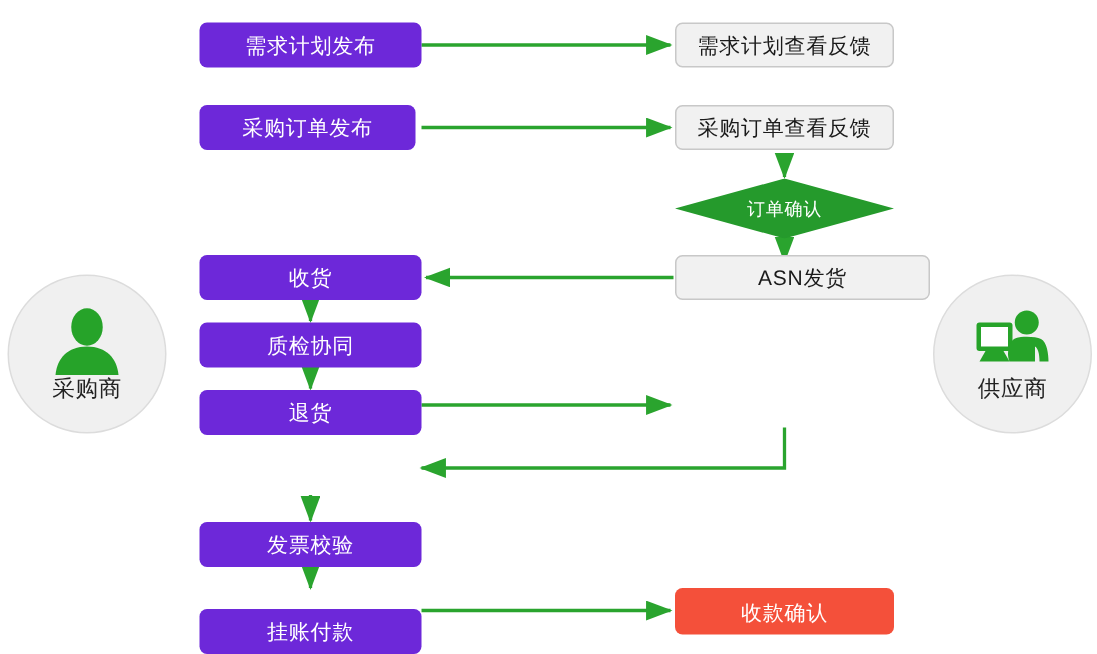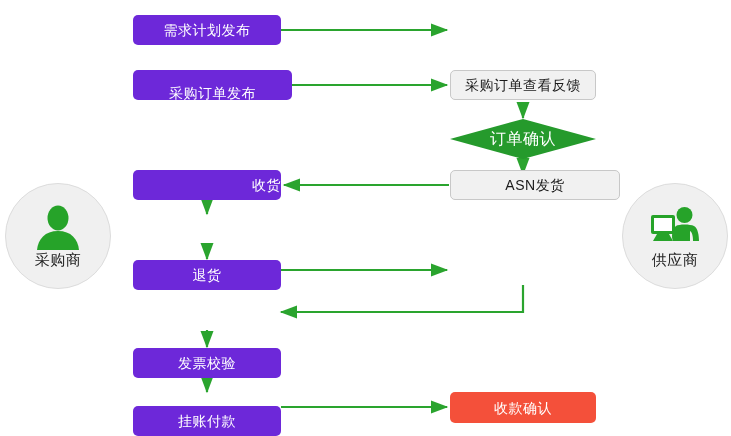--- a/index.html
+++ b/index.html
@@ -55,21 +55,21 @@
   }
   .diamond {
     position: absolute;
     display: flex;
     align-items: center;
     justify-content: center;
   }
   .diamond .dlabel {
     position: relative;
     z-index: 2;
-    font-size: 16px;
+    font-size: 12px;
     letter-spacing: 0.5px;
     white-space: nowrap;
     line-height: 1;
   }
   .diamond svg {
     position: absolute;
     left: 0;
     top: 0;
   }
   .diamond.green-d .dlabel { color: #ffffff; }
@@ -159,42 +159,48 @@
       <ellipse cx="26" cy="13" rx="10.5" ry="12.5" fill="#26a329"></ellipse>
       <path d="M26 26 C13 26 6 34 5 45 L47 45 C46 34 39 26 26 26 Z" fill="#26a329"></path>
     </svg>
     <span class="alabel">采购商</span>
   </div>
 
   <div class="node green" style="left:133px; top:15px; width:148px; height:30px;">
     <span>需求计划发布</span>
   </div>
 
-  <div class="node green" style="left:133px; top:70px; width:159px; height:30px;align-items:flex-end;">
+  <div class="node green" style="left:133px; top:70px; width:144px; height:30px;">
     <span>采购订单发布</span>
   </div>
 
-  <div class="node green" style="left:133px; top:170px; width:148px; height:30px;justify-content:flex-end;">
+  <div class="node green" style="left:133px; top:170px; width:148px; height:30px;">
     <span>收货</span>
   </div>
 
+  <div class="node green" style="left:133px; top:215px; width:148px; height:30px;">
+    <span>质检协同</span>
+  </div>
 
   <div class="node green" style="left:133px; top:260px; width:148px; height:30px;">
     <span>退货</span>
   </div>
 
 
   <div class="node green" style="left:133px; top:348px; width:148px; height:30px;">
     <span>发票校验</span>
   </div>
 
   <div class="node green" style="left:133px; top:393px; width:148px; height:30px;margin-top:13px;">
     <span>挂账付款</span>
   </div>
 
+  <div class="node gray" style="left:450px; top:15px; width:146px; height:30px;">
+    <span>需求计划查看反馈</span>
+  </div>
 
   <div class="node gray" style="left:450px; top:70px; width:146px; height:30px;">
     <span>采购订单查看反馈</span>
   </div>
 
   <div class="diamond green-d" style="left:450px; top:119px; width:146px; height:40px;">
     <svg width="146" height="40" viewBox="0 0 146 40">
       <polygon points="73,0 146,20 73,40 0,20" fill="#259a2c"></polygon>
     </svg>
     <span class="dlabel">订单确认</span>

